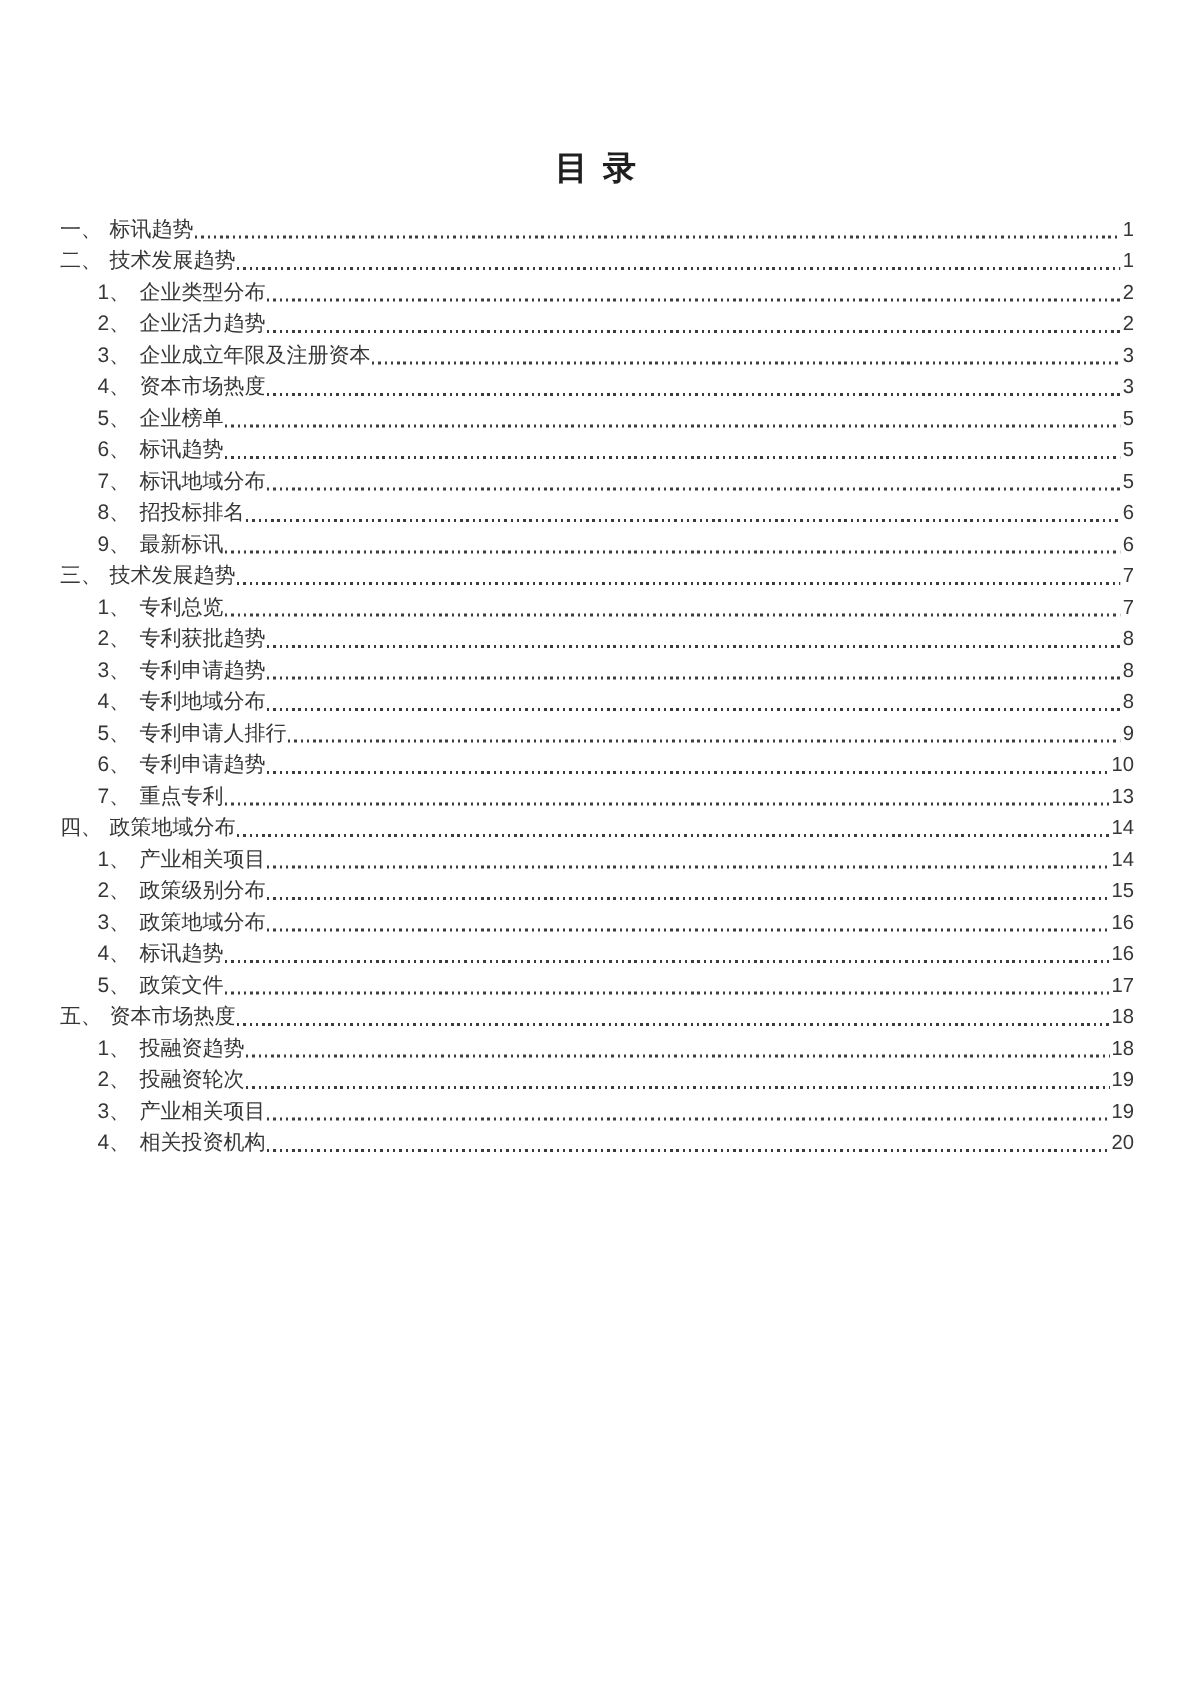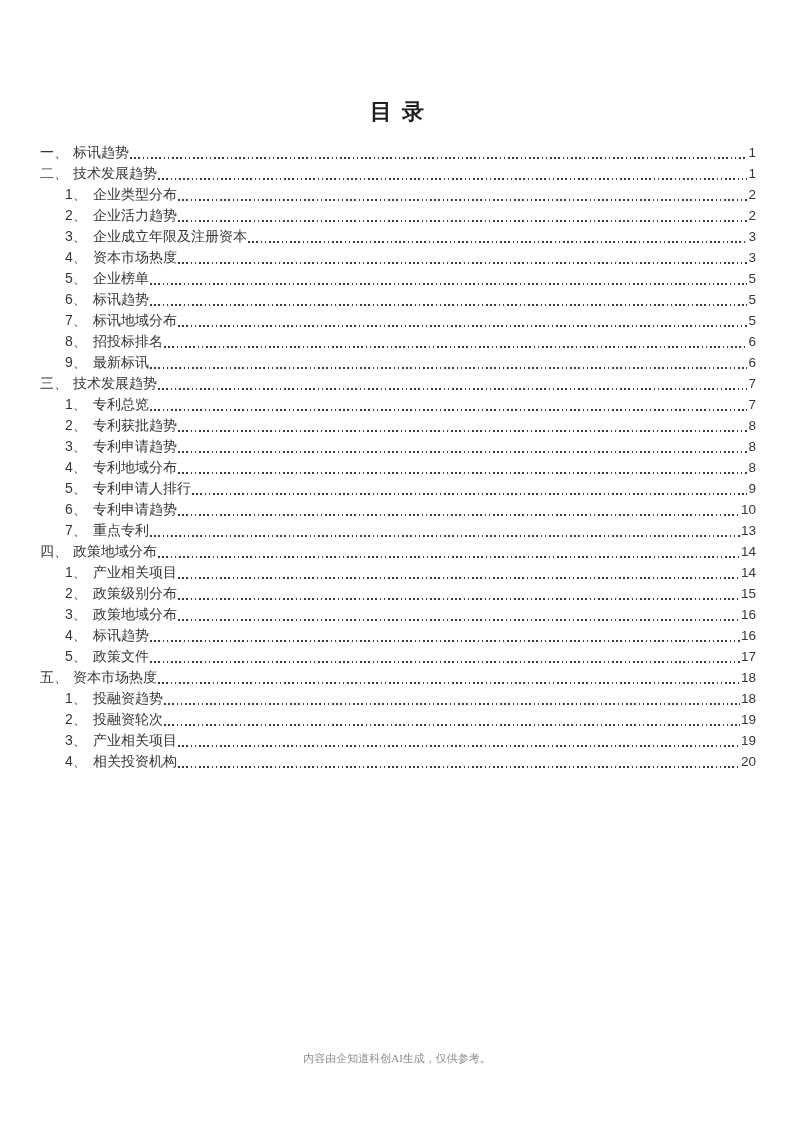--- a/index.html
+++ b/index.html
@@ -262,14 +262,13 @@
     <span class="leader"></span>
     <span class="pagenum">19</span>
   </div>
       <div class="toc-row level-2">
     <span class="num">4、</span>
     <span class="label">相关投资机构</span>
     <span class="leader"></span>
     <span class="pagenum">20</span>
   </div>
     </div>
-  <div class="doc-footer">内容由企知道科创AI生成，仅供参考。</div>
 </div>
 
 </body></html>

